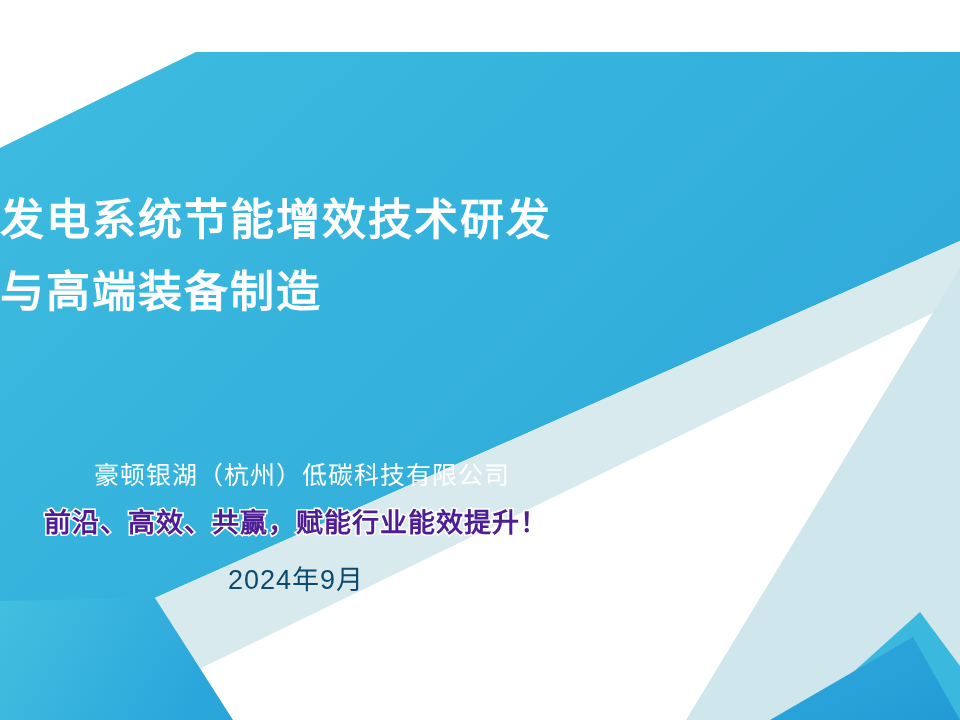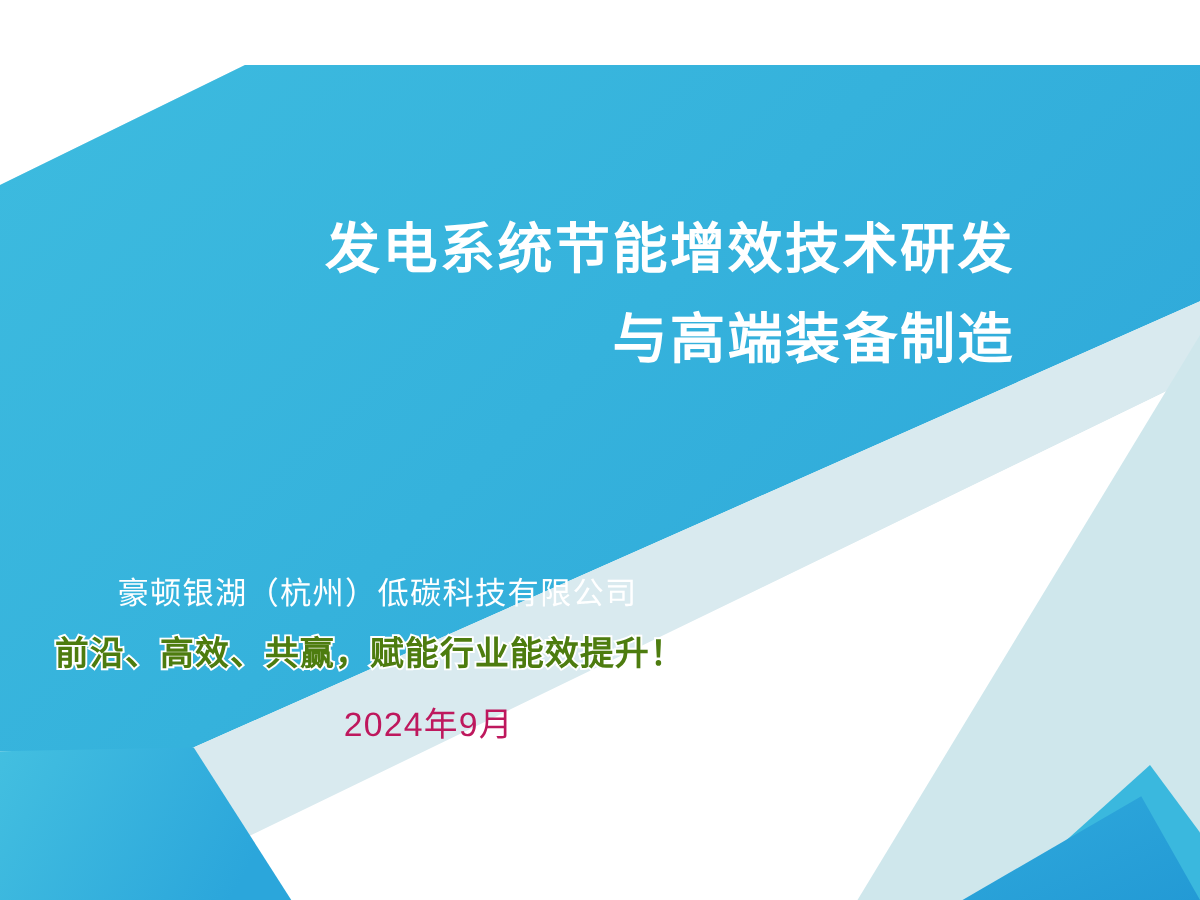--- a/index.html
+++ b/index.html
@@ -38,23 +38,23 @@
     position: absolute;
     left: 0;
     top: 0;
     width: 960px;
     height: 720px;
   }
 
   #title-block {
     position: absolute;
     left: 0;
-    top: 164px;
+    top: 184px;
     width: 812px;
-    text-align: right;
+    text-align: left;
   }
 
   .title-line {
     display: block;
     color: #ffffff;
     font-family: "Liberation Sans", "DejaVu Sans", sans-serif;
     font-weight: bold;
     font-size: 44px;
     line-height: 72px;
     letter-spacing: 2px;
@@ -76,44 +76,43 @@
     font-size: 25px;
     line-height: 36px;
     letter-spacing: 1px;
     white-space: nowrap;
     margin-left: 12px;
   }
 
   #tagline {
     display: block;
     margin-top: 12px;
-    color: #4d7c0f;
+    color: #4c1d95;
     font-family: "Liberation Sans", "DejaVu Sans", sans-serif;
     font-weight: bold;
     font-size: 27px;
     line-height: 34px;
     letter-spacing: 1px;
     white-space: nowrap;
     -webkit-text-stroke: 3px #ffffff;
     paint-order: stroke fill;
   }
 
   #date-line {
     position: absolute;
     left: 0;
     top: 562px;
     width: 592px;
     text-align: center;
-    color: #be185d;
+    color: #0c4a6e;
     font-family: "Liberation Sans", "DejaVu Sans", sans-serif;
     font-size: 27px;
     line-height: 36px;
     letter-spacing: 1px;
     white-space: nowrap;
-    padding-left: 47px;
   }
 </style>
 </head>
 <body>
 
 <div id="slide">
 
   <svg id="bg-art" viewBox="0 0 960 720" preserveAspectRatio="none">
     <defs>
       <linearGradient id="gradCyanMain" x1="0" y1="0" x2="1" y2="0.6">

